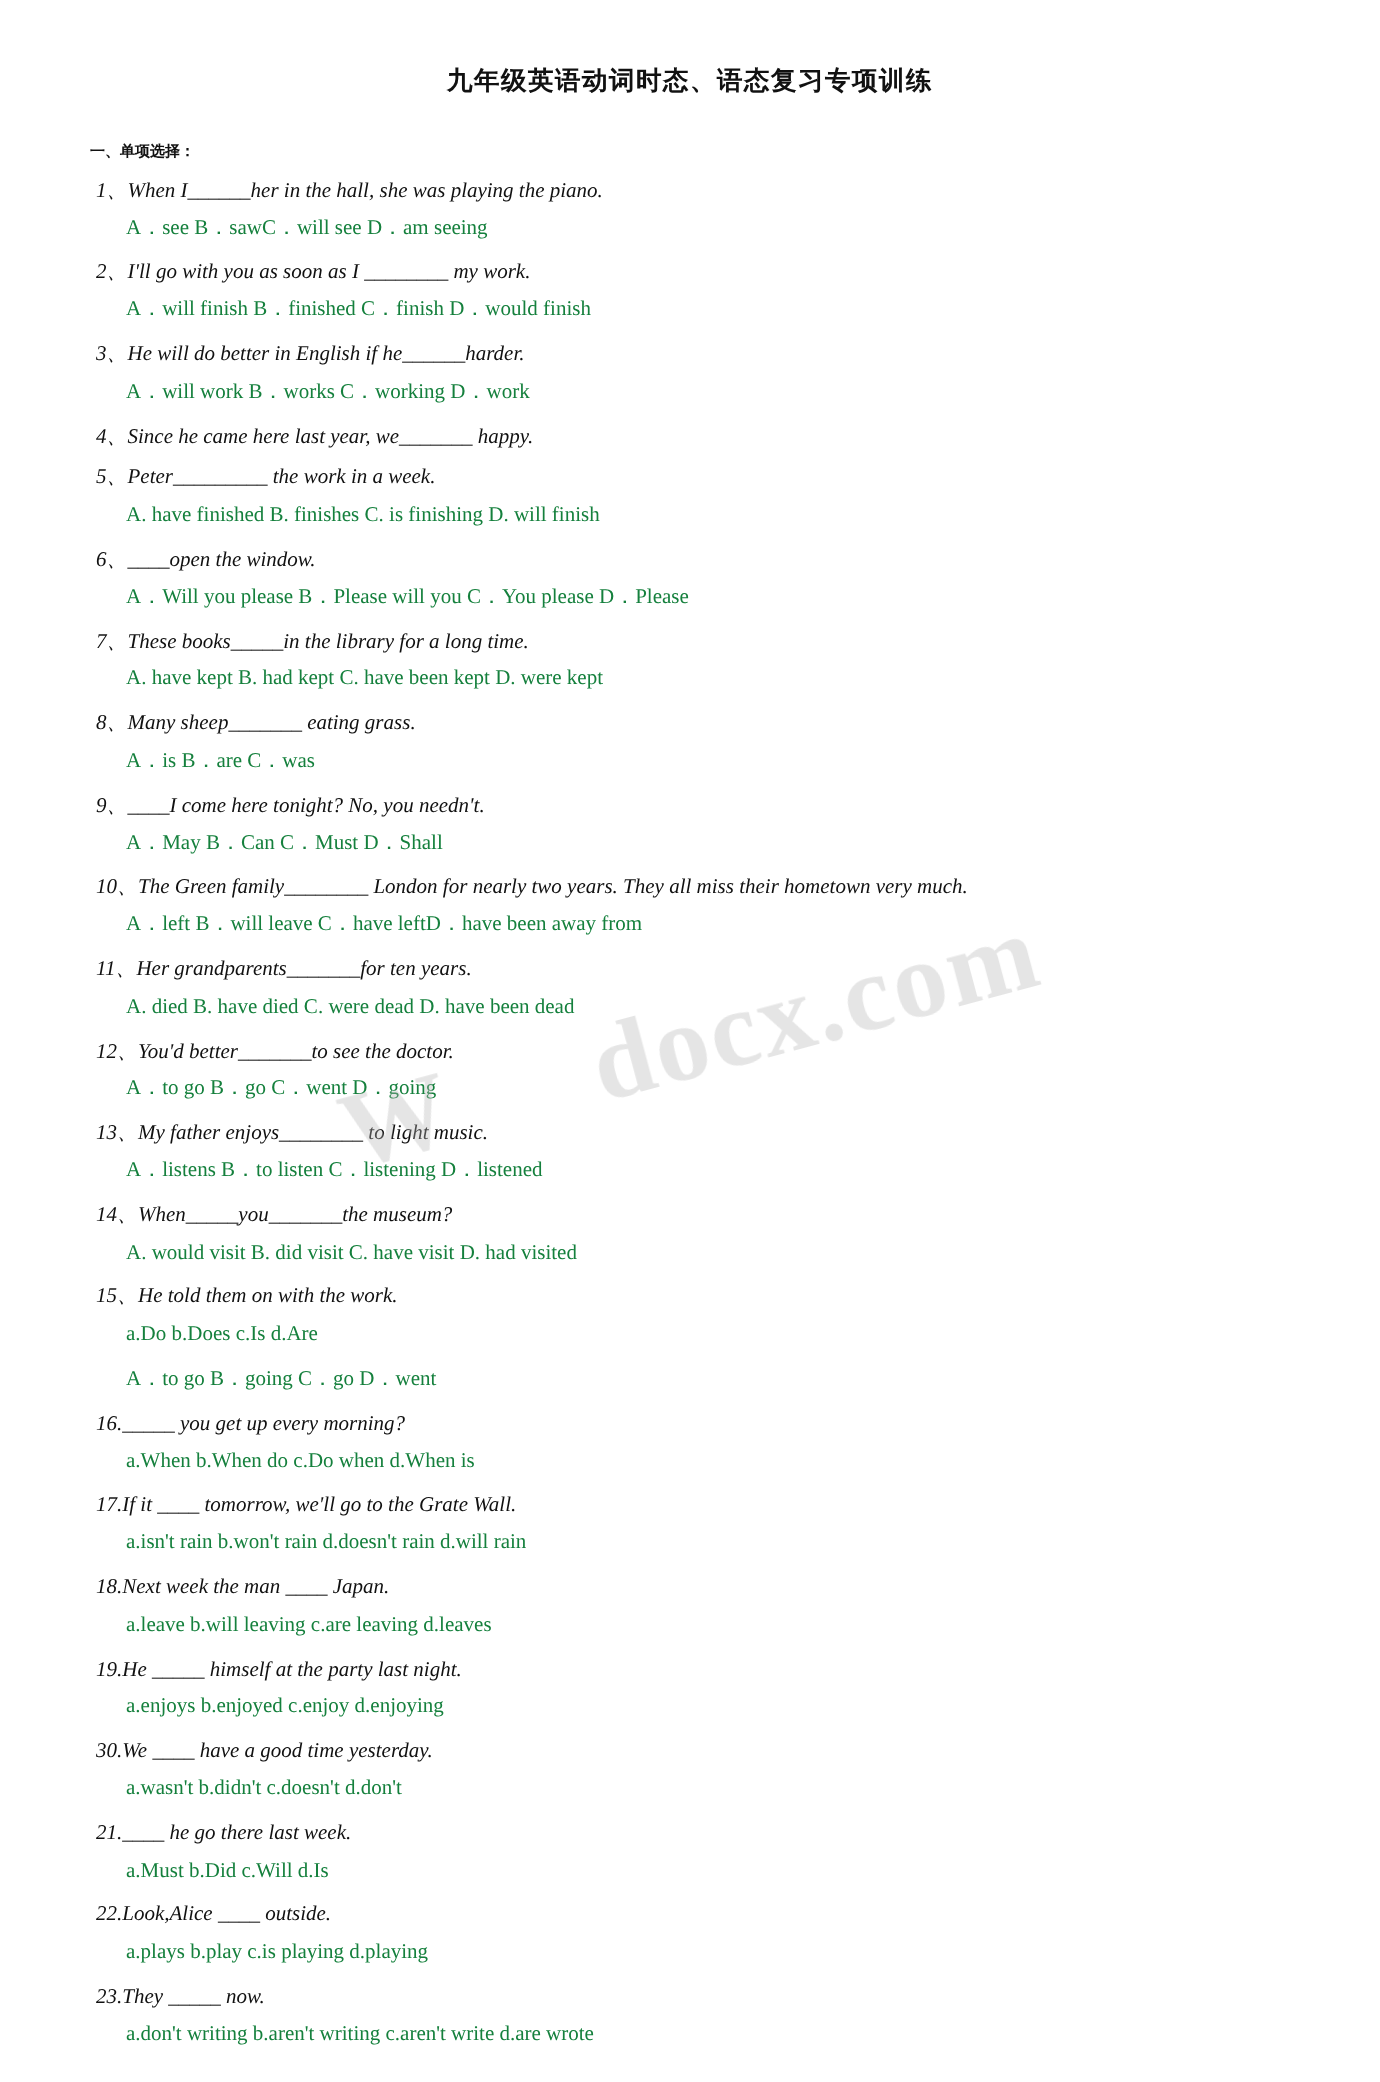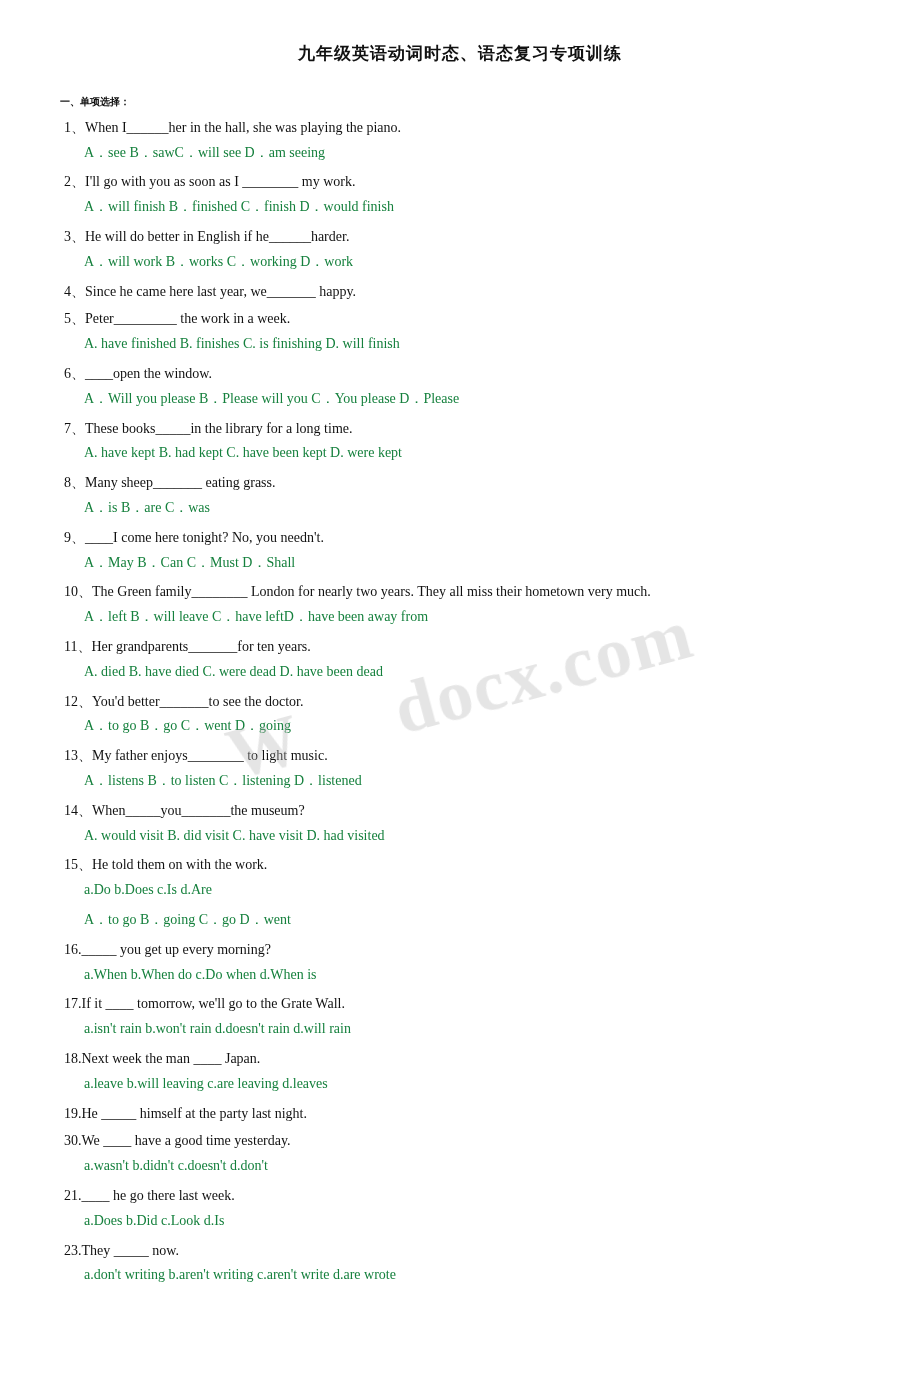--- a/index.html
+++ b/index.html
@@ -28,20 +28,21 @@
       font-weight: bold;
       margin-bottom: 6px;
       font-size: 10px;
     }
     .question-block {
       margin-bottom: 4px;
     }
     .question-line {
       margin-bottom: 1px;
       padding-left: 4px;
+      font-style: italic;
     }
     .options-line {
       padding-left: 24px;
       margin-bottom: 6px;
       color: #15803d;
     }
     .watermark {
       position: fixed;
       top: 50%;
       left: 50%;
@@ -132,26 +133,31 @@
     <div class="question-block">
       <div class="question-line">17.If it ____ tomorrow, we'll go to the Grate Wall.</div>
       <div class="options-line">a.isn't rain    b.won't rain    d.doesn't rain    d.will rain</div>
     </div>
     <div class="question-block">
       <div class="question-line">18.Next week the man ____ Japan.</div>
       <div class="options-line">a.leave    b.will leaving     c.are leaving     d.leaves</div>
     </div>
     <div class="question-block">
       <div class="question-line">19.He _____ himself at the party last night.</div>
+      <div class="options-line">a.enjoys     b.enjoyed     c.enjoy    d.enjoying</div>
     </div>
     <div class="question-block">
       <div class="question-line">30.We ____ have a good time yesterday.</div>
       <div class="options-line">a.wasn't    b.didn't    c.doesn't    d.don't</div>
     </div>
     <div class="question-block">
       <div class="question-line">21.____ he go there last week.</div>
-      <div class="options-line">a.Does    b.Did    c.Look    d.Is</div>
+      <div class="options-line">a.Must    b.Did    c.Will    d.Is</div>
+    </div>
+    <div class="question-block">
+      <div class="question-line">22.Look,Alice ____ outside.</div>
+      <div class="options-line">a.plays    b.play    c.is playing     d.playing</div>
     </div>
     <div class="question-block">
       <div class="question-line">23.They _____ now.</div>
       <div class="options-line">a.don't writing     b.aren't writing     c.aren't write     d.are wrote</div>
     </div>
   </div>
 
 </body></html>

